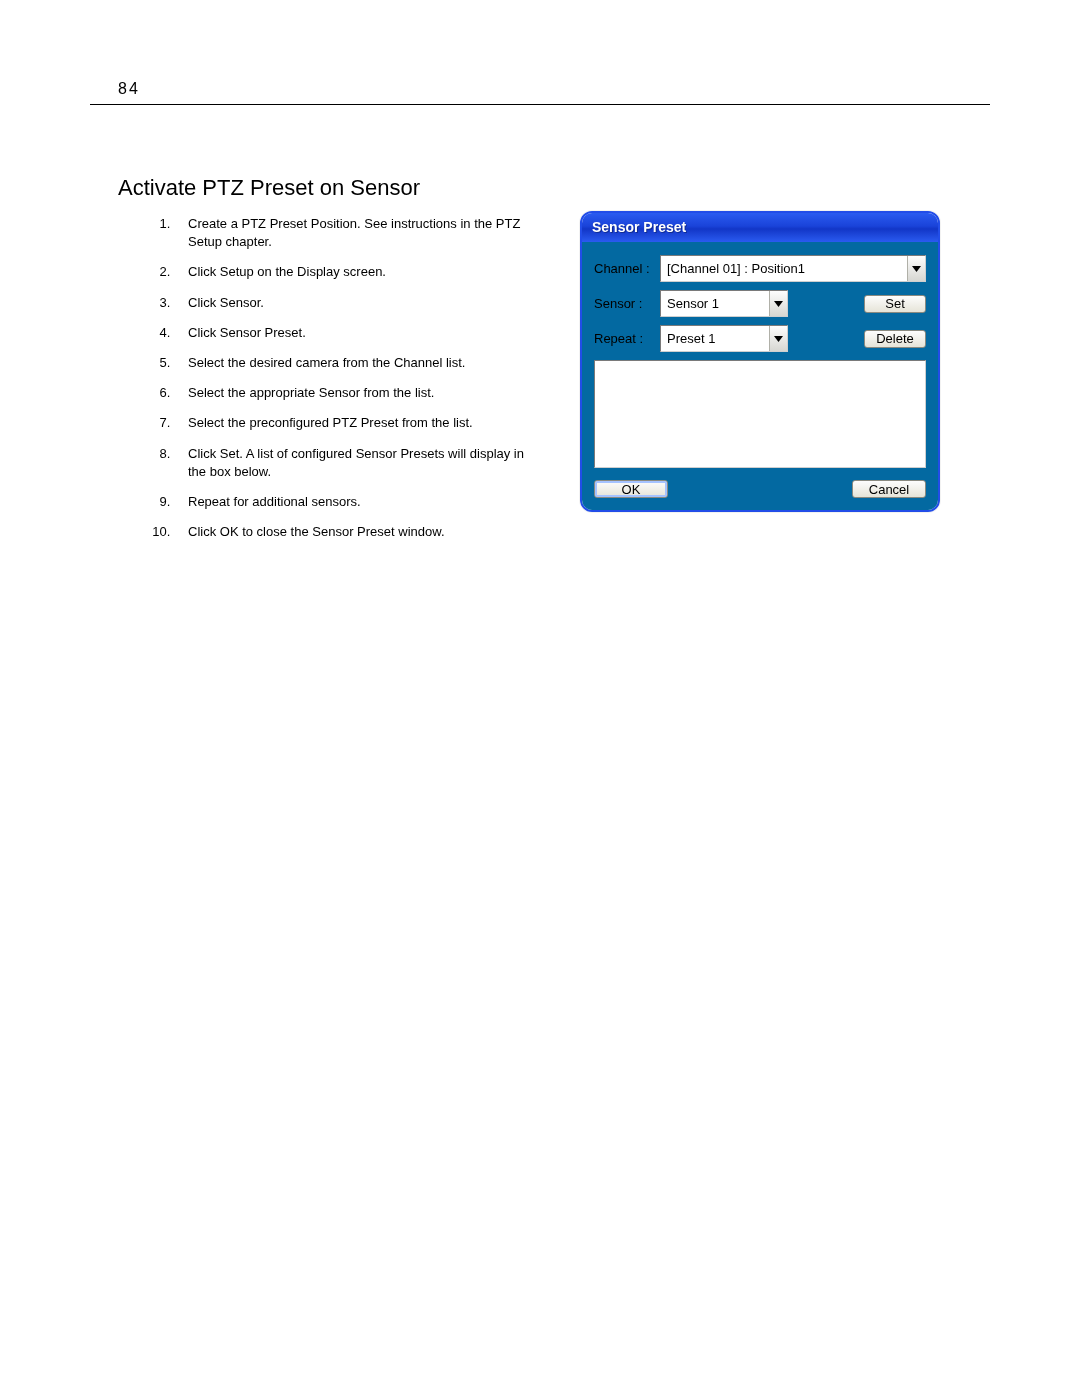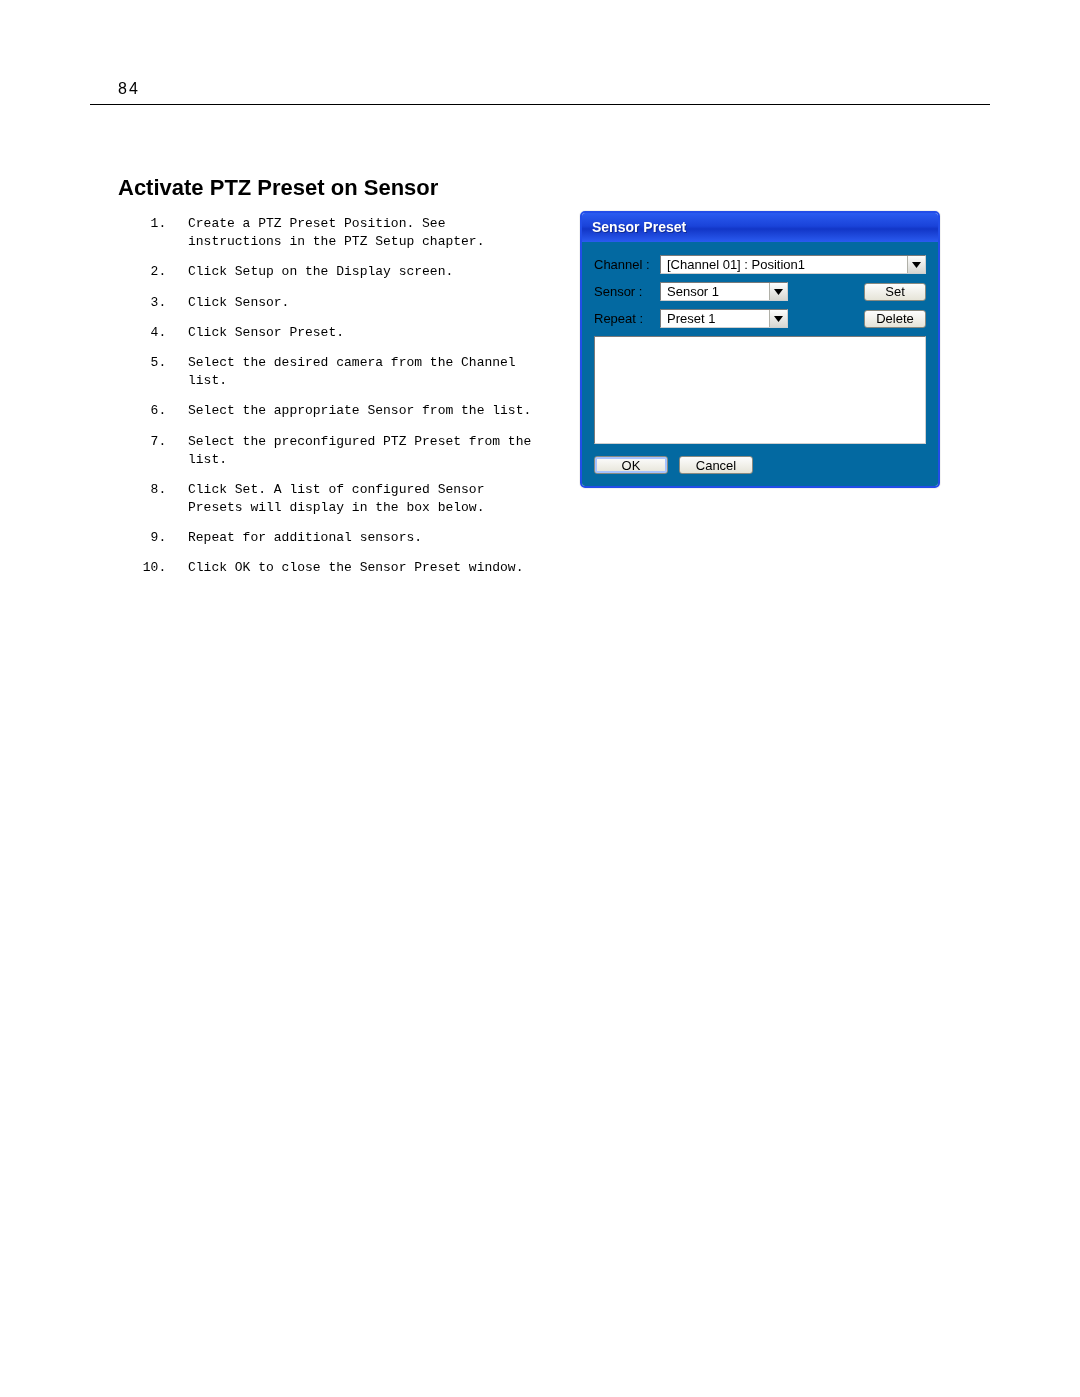--- a/index.html
+++ b/index.html
@@ -19,50 +19,49 @@
     margin-left: 28px;
     margin-bottom: 6px;
     margin-top: 30px;
   }
   .hr {
     border-top: 1px solid #000;
     margin: 0 0 70px 0;
   }
   .heading {
     font-size: 22px;
-    font-weight: bold;
+    font-weight: normal;
     margin-left: 28px;
     margin-bottom: 10px;
   }
   .content-row {
     display: flex;
     align-items: flex-start;
   }
   .instructions {
     flex: 0 0 400px;
     margin-left: 50px;
     font-size: 13px;
     line-height: 1.4;
-    font-family: Liberation Mono, monospace;
   }
   .instructions ol {
     padding-left: 34px;
     margin: 4px 0 0 0;
   }
   .instructions li {
     padding-left: 14px;
     margin-bottom: 12px;
   }
 
   
   .dialog {
     width: 360px;
     margin-left: 40px;
     border: 2px solid #224de8;
-    border-radius: 5px;
+    border-radius: 12px;
     overflow: hidden;
     font-family: Tahoma, Arial, sans-serif;
     box-shadow: 0 0 0 1px rgba(0,0,0,0.05);
   }
   .titlebar {
     background: linear-gradient(to bottom, #2a5bf0 0%, #1a43d9 45%, #1236c7 55%, #2a5bf0 100%);
     color: #fff;
     font-weight: bold;
     font-size: 14px;
     padding: 6px 10px 7px 10px;
@@ -83,21 +82,21 @@
   }
   .form-row .lbl {
     flex: 0 0 66px;
   }
   .combo {
     background: #fff;
     border-top: 1px solid #7a7a7a;
     border-left: 1px solid #7a7a7a;
     border-right: 1px solid #cfcfcf;
     border-bottom: 1px solid #cfcfcf;
-    height: 19px;
+    height: 27px;
     display: flex;
     align-items: center;
     font-size: 13px;
   }
   .combo .combo-text {
     flex: 1 1 auto;
     padding: 0 6px;
     color: #000;
   }
   .combo .combo-btn {
@@ -136,21 +135,21 @@
     border-top: 1px solid #7a7a7a;
     border-left: 1px solid #7a7a7a;
     border-right: 1px solid #cfcfcf;
     border-bottom: 1px solid #cfcfcf;
     height: 108px;
     width: 100%;
     margin-top: 2px;
   }
   .action-row {
     display: flex;
-    justify-content: flex-start;
+    justify-content: space-between;
     gap: 11px;
     margin-top: 12px;
   }
   .action-row .btn { margin-left: 0; min-width: 74px; }
 </style>
 </head>
 <body>
 
 <div class="page">
   <div class="page-number">84</div>

